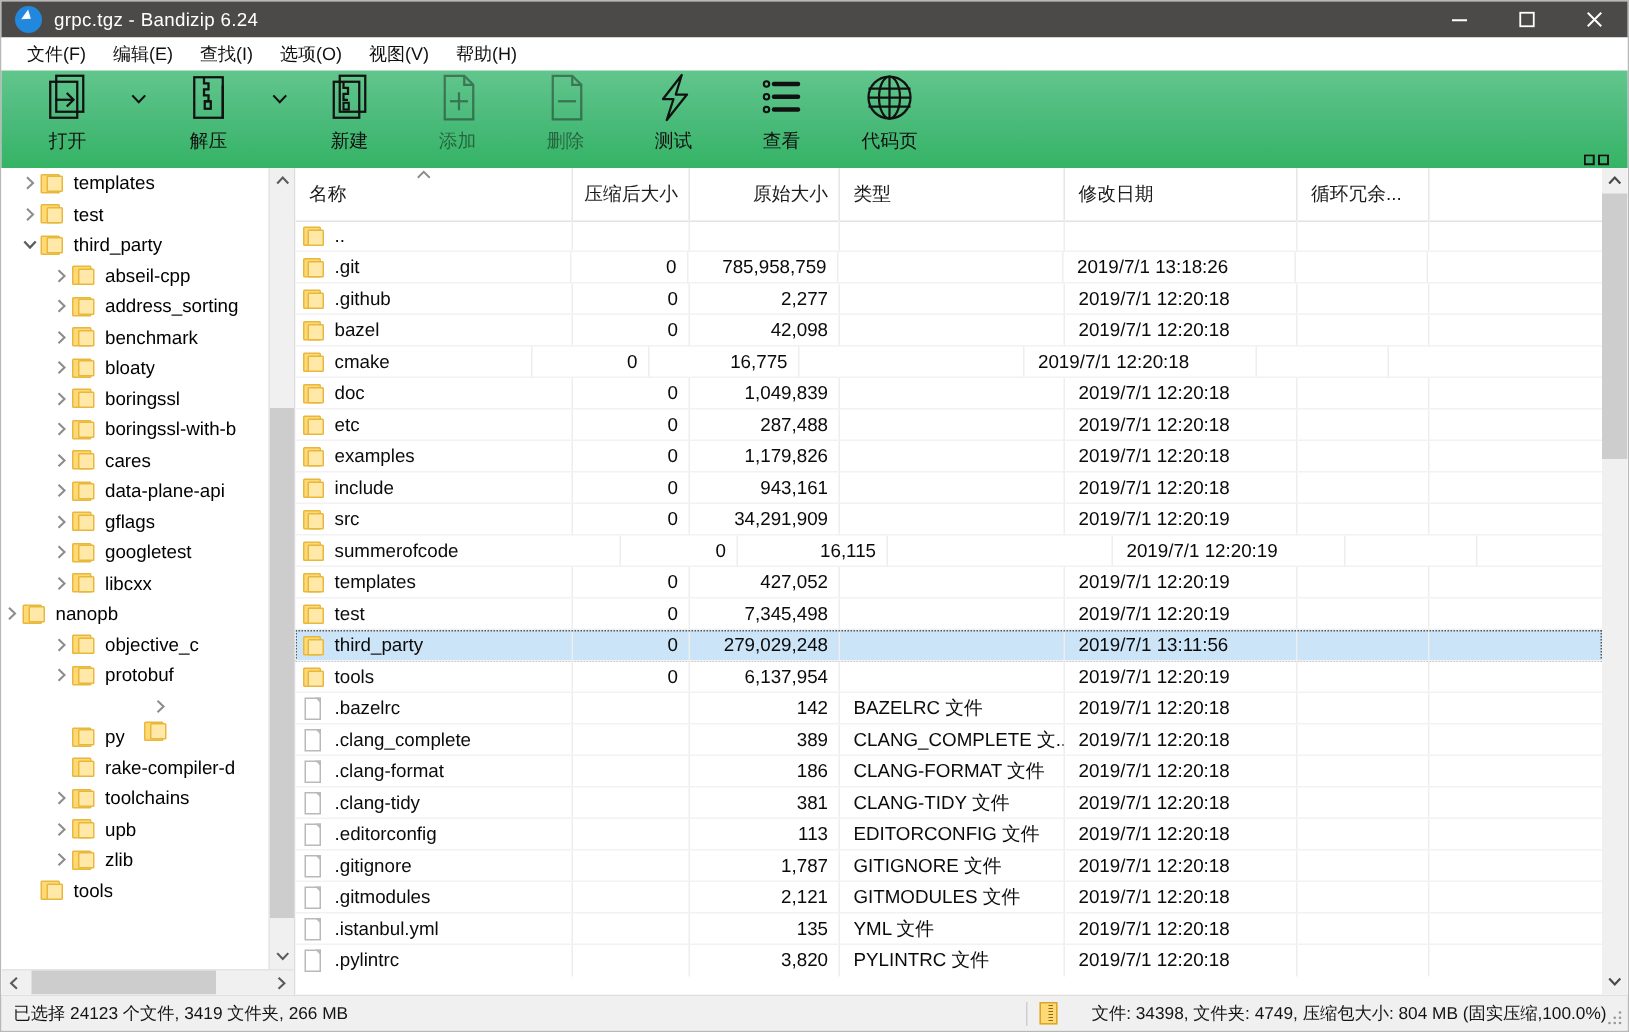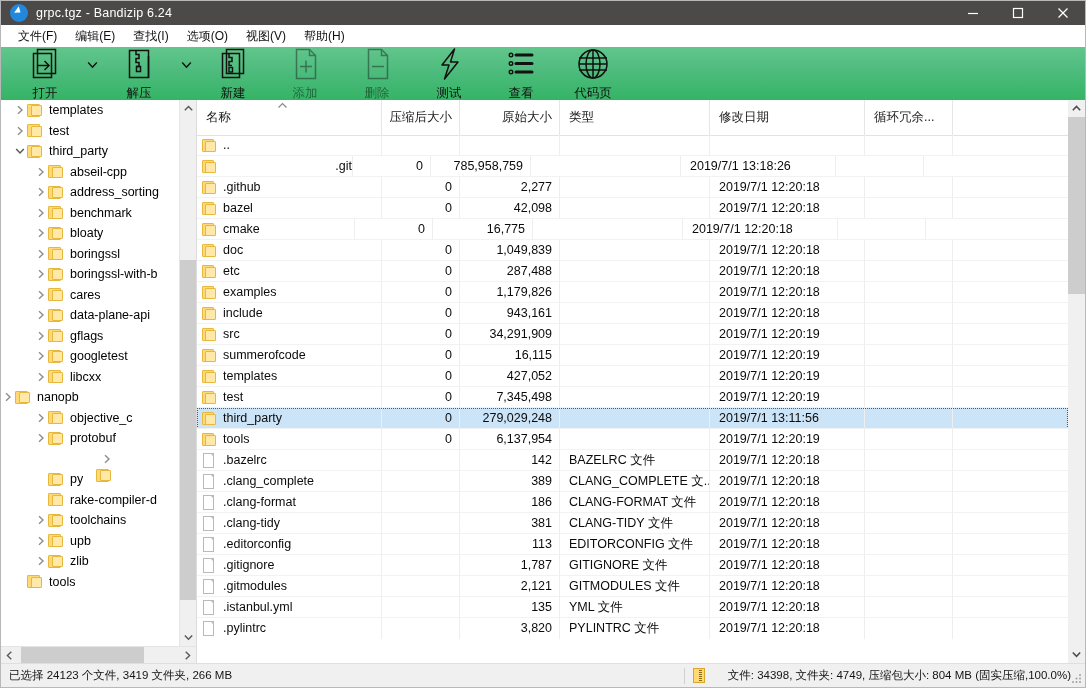--- a/index.html
+++ b/index.html
@@ -23,23 +23,23 @@
   .win-btns{display:flex;height:32px;}
   .win-btn{width:45px;height:32px;display:flex;align-items:center;justify-content:center;
     color:#fff;font-size:13px;line-height:1;}
   .win-btn svg{display:block;}
 
   
   .menubar{height:22px;background:#fff;display:flex;align-items:center;padding-left:8px;flex:0 0 auto;}
   .menu-item{font-size:12px;color:#101010;padding:2px 9px;white-space:nowrap;}
 
   
-  .toolbar{height:53px;flex:0 0 auto;position:relative;
+  .toolbar{height:65px;flex:0 0 auto;position:relative;
     background:linear-gradient(180deg,#62c68c 0%,#4cbb7c 48%,#35b465 100%);
-    display:flex;align-items:center;padding-left:8px;font-family:Liberation Mono, monospace;}
+    display:flex;align-items:flex-end;padding-left:8px;font-family:Liberation Mono, monospace;}
   .tb-item{width:72px;height:74px;display:flex;flex-direction:column;align-items:center;
     justify-content:flex-start;padding-top:7px;box-sizing:border-box;}
   .tb-item .gl{height:40px;display:flex;align-items:center;justify-content:center;}
   .tb-item .lbl{font-size:12.5px;color:#111;margin-top:1px;}
   .tb-item.dim .gl svg{opacity:.42;}
   .tb-item.dim .lbl{color:rgba(0,0,0,.45);}
   .tb-caret{width:22px;height:74px;display:flex;align-items:flex-start;justify-content:center;
     padding-top:24px;box-sizing:border-box;}
   .tb-right{position:absolute;right:12px;top:56px;}
 
@@ -525,21 +525,21 @@
               </div>
               <div class="cell r" style="width: 78px;"></div>
               <div class="cell r" style="width: 100px;"></div>
               <div class="cell l" style="width: 150px;"></div>
               <div class="cell l" style="width: 155px;"></div>
               <div class="cell l" style="width: 88px;"></div>
               <div class="cell l" style="flex: 1 1 auto; border-right: none;"></div>
               <div class="rowline"></div>
             </div>
             <div class="row">
-              <div class="cell name" style="width: 156px; justify-content: space-between;">
+              <div class="cell name" style="width: 184px;">
                 <span class="ficon folder"></span>
                 <span>.git</span>
               </div>
               <div class="cell r" style="width: 78px;">0</div>
               <div class="cell r" style="width: 100px;">785,958,759</div>
               <div class="cell l" style="width: 150px;"></div>
               <div class="cell l" style="width: 155px;">2019/7/1 13:18:26</div>
               <div class="cell l" style="width: 88px;"></div>
               <div class="cell l" style="flex: 1 1 auto; border-right: none;"></div>
               <div class="rowline"></div>
@@ -642,21 +642,21 @@
               </div>
               <div class="cell r" style="width: 78px;">0</div>
               <div class="cell r" style="width: 100px;">34,291,909</div>
               <div class="cell l" style="width: 150px;"></div>
               <div class="cell l" style="width: 155px;">2019/7/1 12:20:19</div>
               <div class="cell l" style="width: 88px;"></div>
               <div class="cell l" style="flex: 1 1 auto; border-right: none;"></div>
               <div class="rowline"></div>
             </div>
             <div class="row">
-              <div class="cell name" style="width: 185px;">
+              <div class="cell name" style="width: 217px;">
                 <span class="ficon folder"></span>
                 <span>summerofcode</span>
               </div>
               <div class="cell r" style="width: 78px;">0</div>
               <div class="cell r" style="width: 100px;">16,115</div>
               <div class="cell l" style="width: 150px;"></div>
               <div class="cell l" style="width: 155px;">2019/7/1 12:20:19</div>
               <div class="cell l" style="width: 88px;"></div>
               <div class="cell l" style="flex: 1 1 auto; border-right: none;"></div>
               <div class="rowline"></div>

